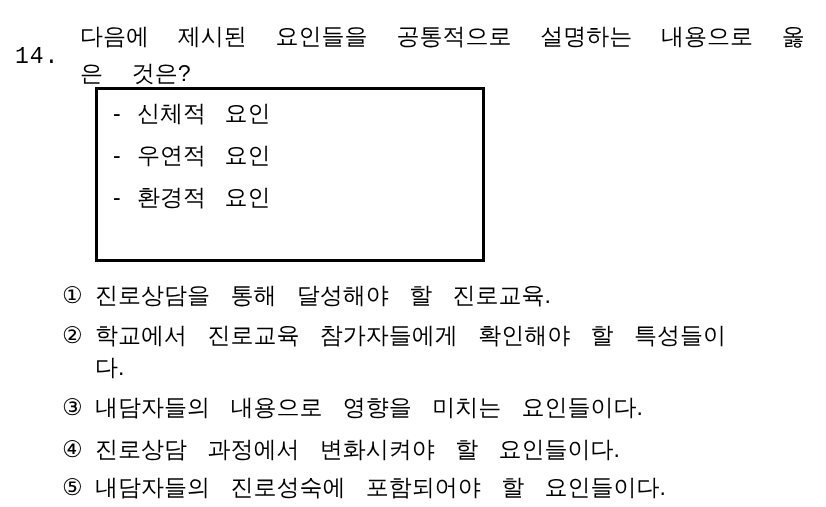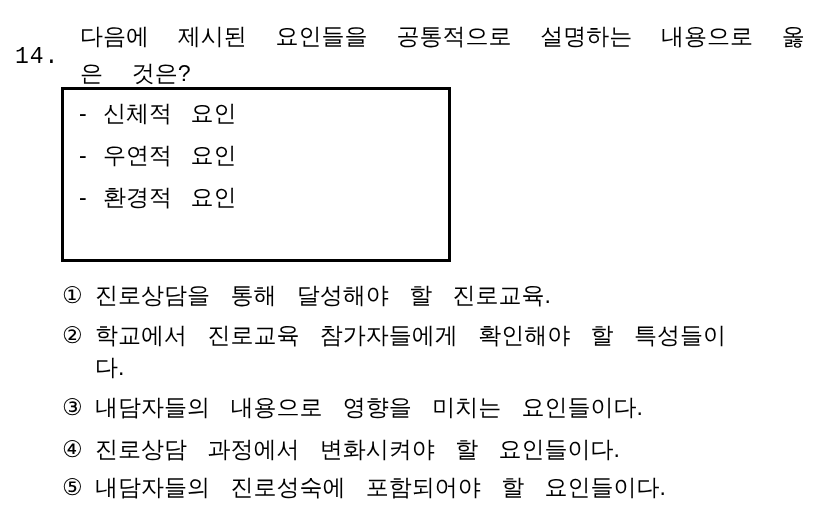--- a/index.html
+++ b/index.html
@@ -37,21 +37,21 @@
     font-size: 23px;
     line-height: 37px;
     word-spacing: 15px;
     white-space: nowrap;
     margin-left: 32px;
   }
 
   
   .stimulus-box {
     position: absolute;
-    left: 61px;
+    left: 95px;
     top: 87px;
     width: 369px;
     height: 167px;
     border: 3px solid #000000;
     padding: 2px 0 0 15px;
   }
   .box-item {
     font-size: 23px;
     line-height: 42px;
     white-space: nowrap;

